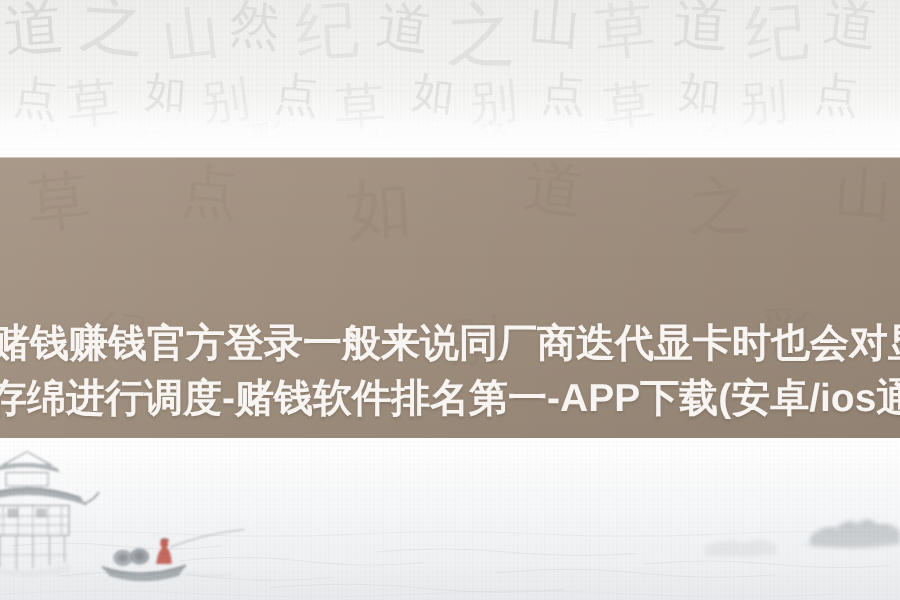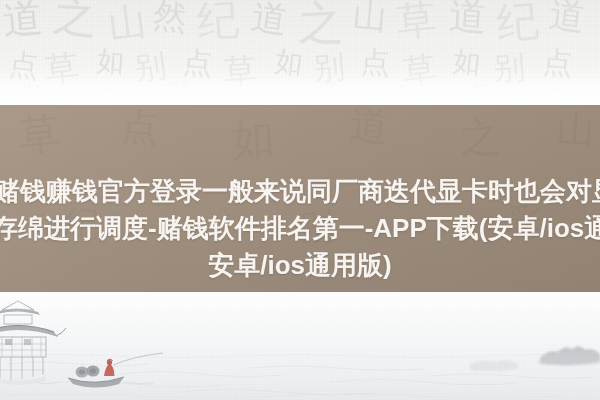--- a/index.html
+++ b/index.html
@@ -263,21 +263,20 @@
         <text class="band-ghost-text" x="556" y="36" font-size="38" transform="rotate(4 556 36)">山</text>
         <text class="band-ghost-text" x="64" y="128" font-size="34" transform="rotate(6 64 128)">纪</text>
         <text class="band-ghost-text" x="300" y="136" font-size="36" transform="rotate(-6 300 136)">别</text>
         <text class="band-ghost-text" x="506" y="126" font-size="34" transform="rotate(5 506 126)">彩</text>
       </g>
     </svg>
 
     <div class="headline">
       <span class="hl-line overflow-1">赌钱赚钱官方登录一般来说同厂商迭代显卡时也会对显</span>
       <span class="hl-line overflow-2">存绵进行调度-赌钱软件排名第一-APP下载(安卓/ios通</span>
-      <span class="hl-line centered">安卓/ios通用版)</span>
     </div>
   </div>
 
   <div class="landscape">
     <svg class="landscape-svg" viewBox="0 0 600 108" preserveAspectRatio="none" aria-hidden="true">
       <defs>
         <linearGradient id="skyWater" x1="0" y1="0" x2="0" y2="1">
           <stop offset="0%" stop-color="#fdfdfd"></stop>
           <stop offset="45%" stop-color="#f7f8f9"></stop>
           <stop offset="100%" stop-color="#eceef0"></stop>

